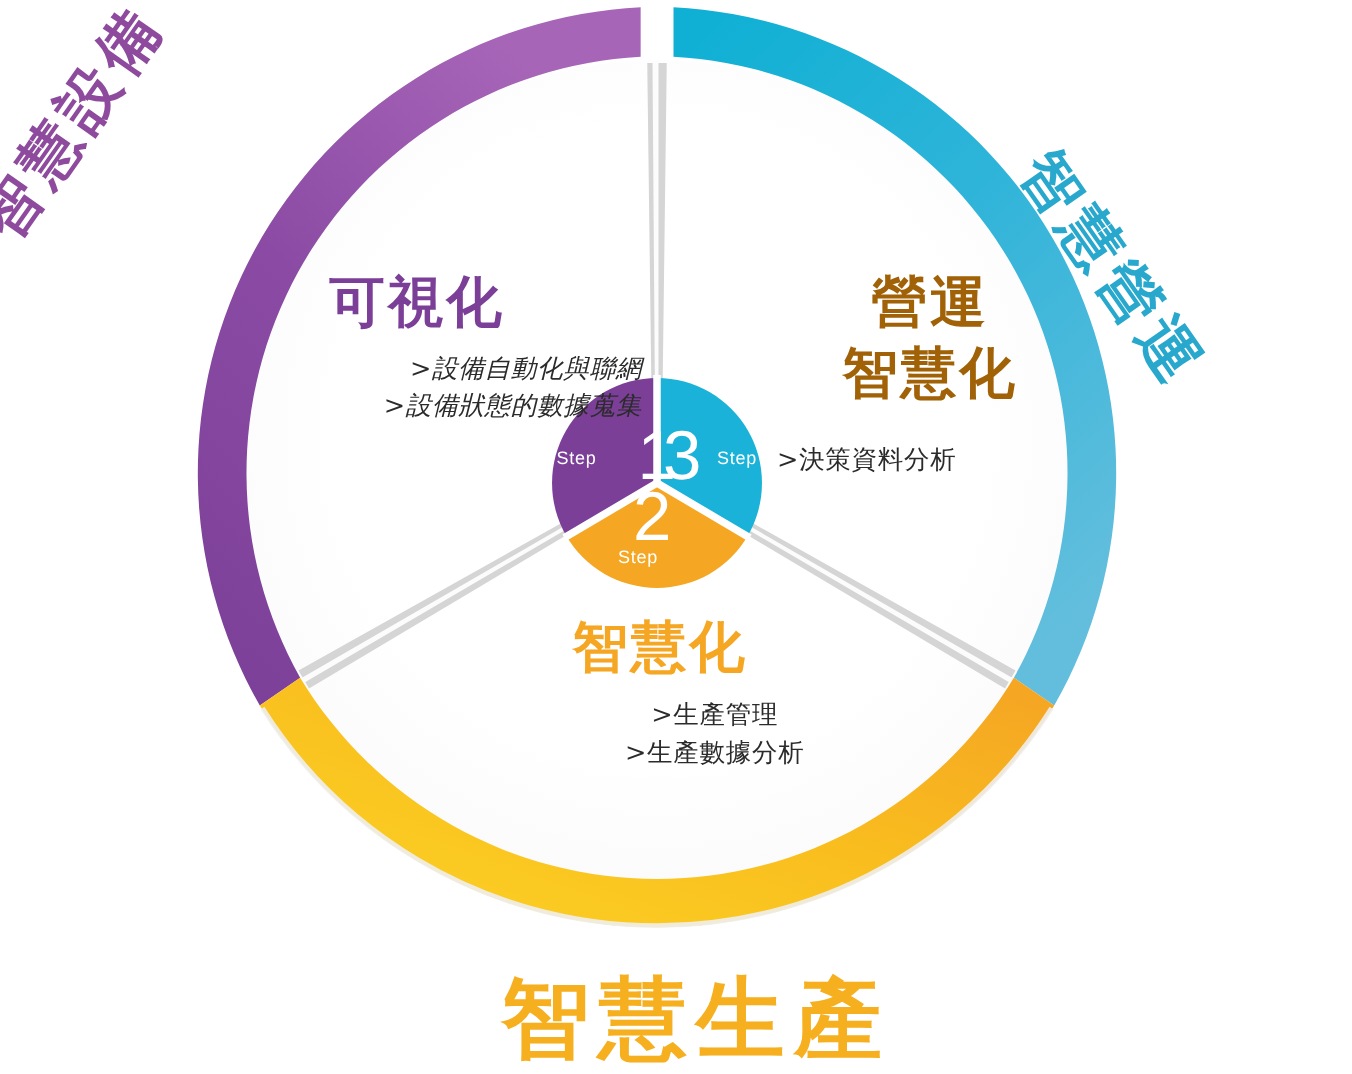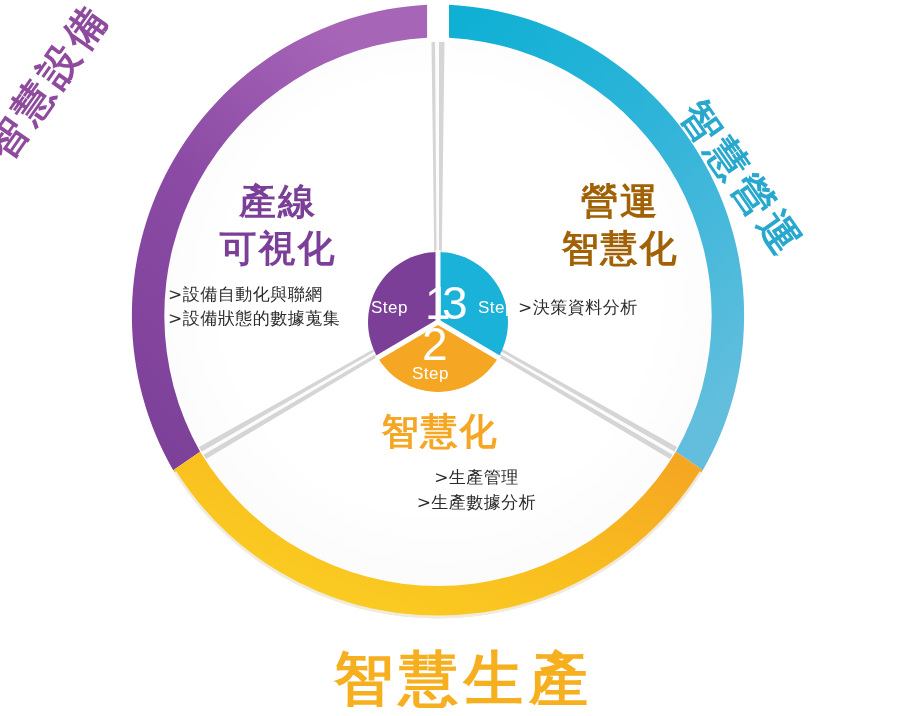--- a/index.html
+++ b/index.html
@@ -30,21 +30,21 @@
     line-height:1.45;
     color:#2b2b2b;
     white-space:nowrap;
     margin-top:9px;
   }
   .seg-bullets div{letter-spacing:0.5px;}
 
   
   #seg-visual{ left:128px; top:178px; width:300px; }
   #seg-visual .seg-title{color:#7B3F98;}
-  #seg-visual .seg-bullets{text-align:left;padding-left:40px;}
+  #seg-visual .seg-bullets{text-align:right;padding-left:40px;font-style:italic;}
 
   
   #seg-operation{ left:470px; top:178px; width:300px; }
   #seg-operation .seg-title{color:#a16207;}
   #seg-operation .seg-bullets{text-align:left;padding-left:48px;margin-top:22px;}
 
   
   #seg-production{ left:290px; top:408px; width:300px; }
   #seg-production .seg-title{color:#F5A623;}
   #seg-production .seg-bullets{text-align:center;padding-left:73px;margin-top:10px;}
@@ -80,21 +80,21 @@
   
   .step-cell{position:absolute;white-space:nowrap;color:#ffffff;}
   .step-num{
     font-family:"Liberation Sans",sans-serif;
     font-weight:normal;
     font-size:46px;
     line-height:1;
   }
   .step-word{
     font-family:"Liberation Sans",sans-serif;
-    font-size:17px;
+    font-size:12px;
     line-height:1;
     letter-spacing:0.5px;
   }
   #step-1{ left:371px; top:287px; }
   #step-1 .step-word{position:absolute;left:0px;  top:12px;}
   #step-1 .step-num {position:absolute;left:54px; top:-7px;}
   #step-3{ left:442px; top:287px; }
   #step-3 .step-num {position:absolute;left:0px;  top:-7px;}
   #step-3 .step-word{position:absolute;left:36px; top:12px;}
   #step-2{ left:412px; top:329px; }
@@ -189,21 +189,20 @@
   </svg>
 
   <div class="ring-label" id="ring-label-equip">智慧設備</div>
 
   <div class="ring-label" id="ring-label-oper">智慧營運</div>
 
   <div class="ring-label" id="ring-label-prod">智慧生產</div>
 
   <div class="seg-block" id="seg-visual">
     <div class="seg-title">
-      <div>產線</div>
       <div>可視化</div>
     </div>
     <div class="seg-bullets">
       <div>&gt;設備自動化與聯網</div>
       <div>&gt;設備狀態的數據蒐集</div>
     </div>
   </div>
 
   <div class="seg-block" id="seg-operation">
     <div class="seg-title">

